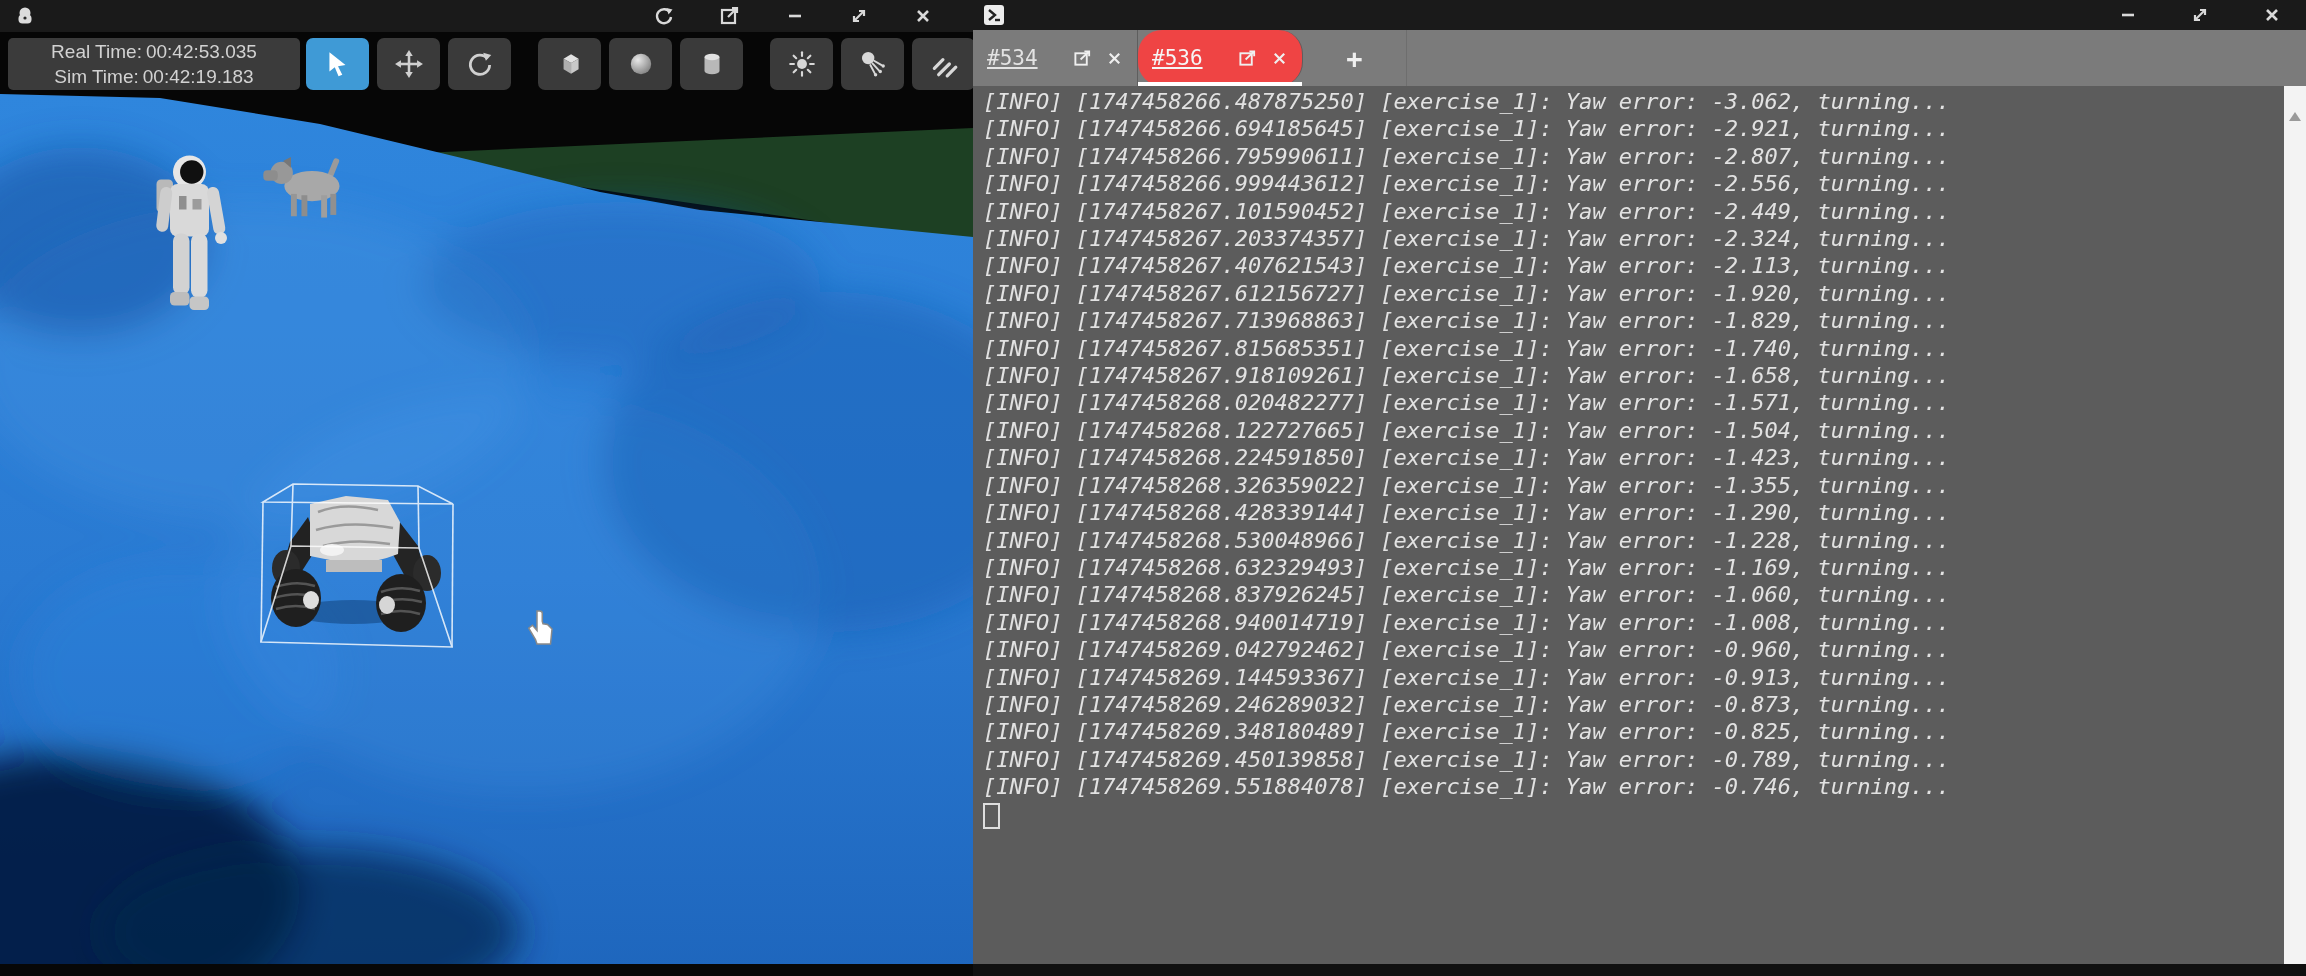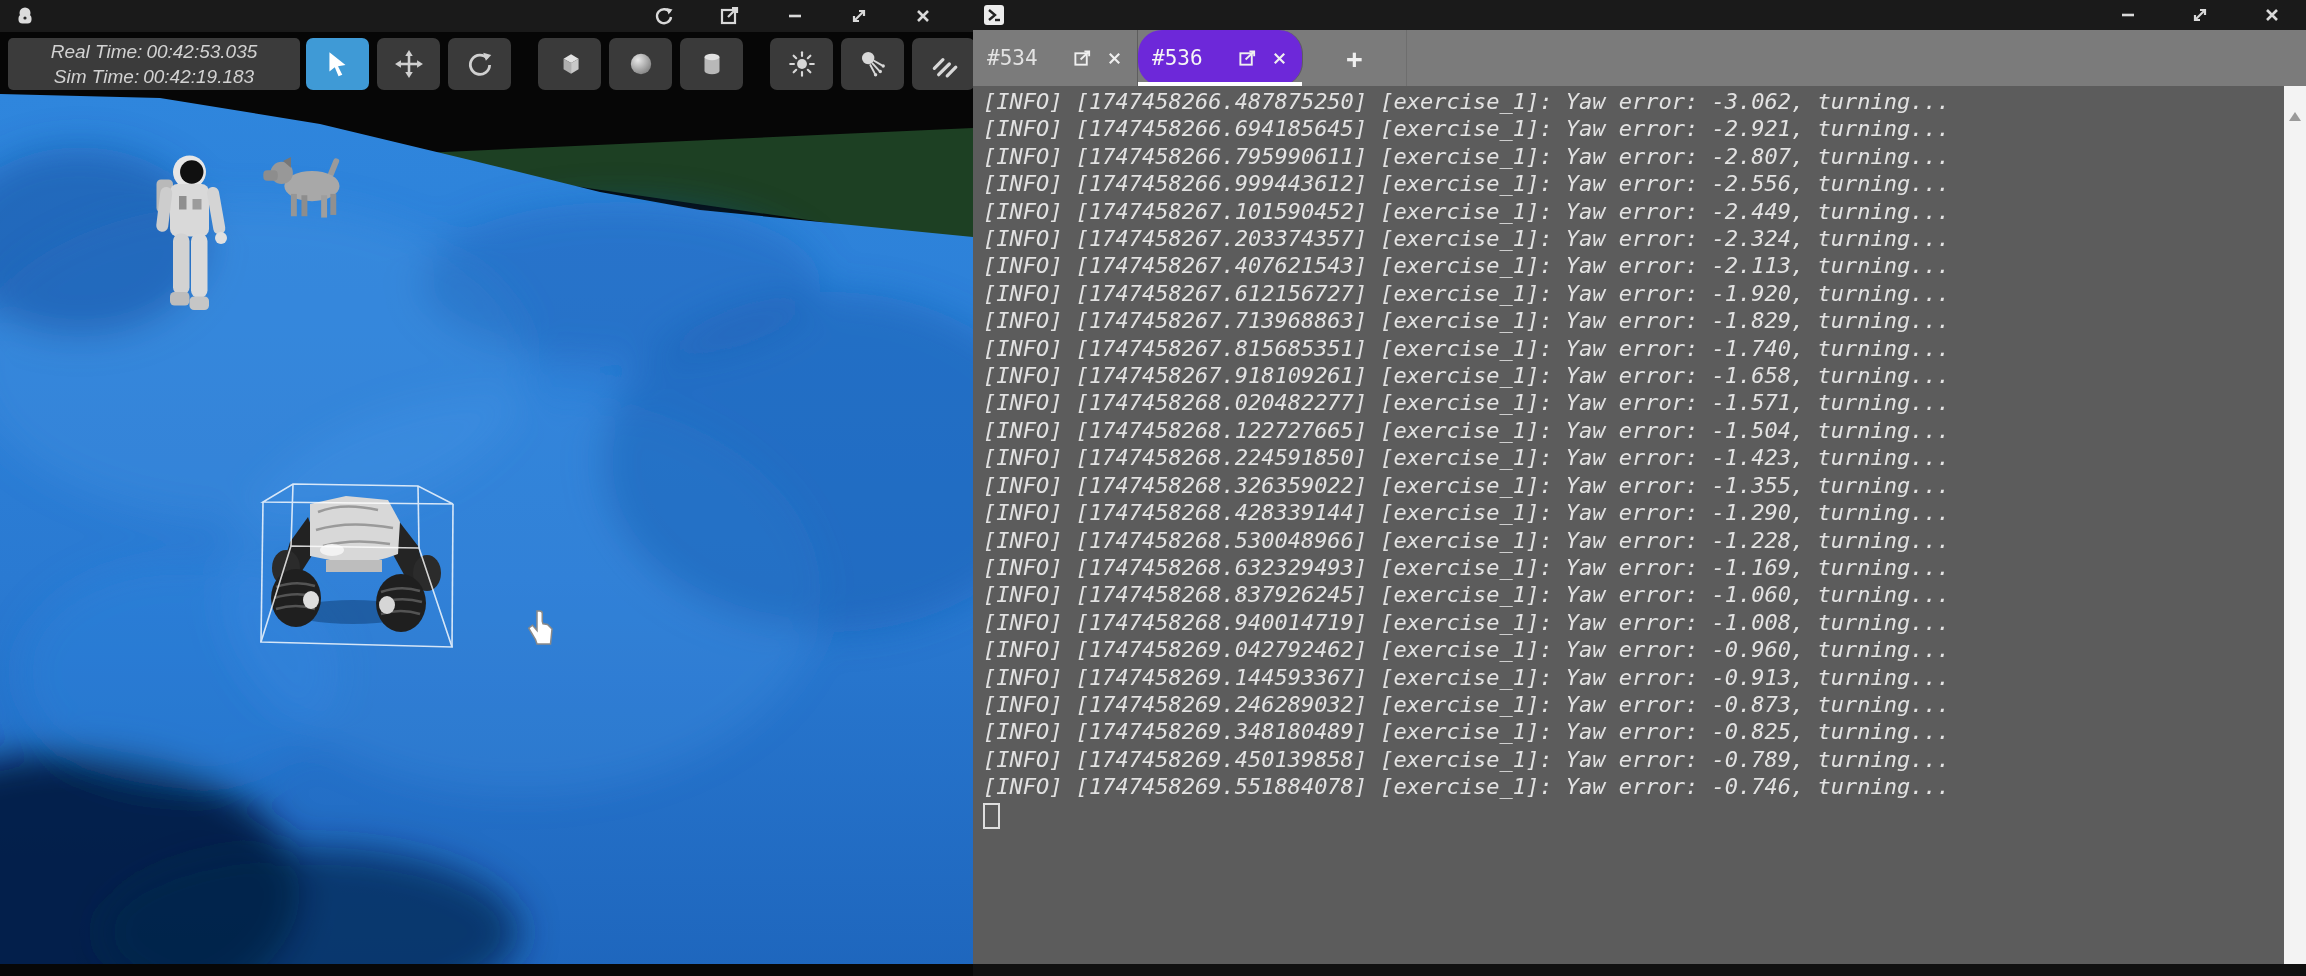--- a/index.html
+++ b/index.html
@@ -15,21 +15,21 @@
   .sim-titlebar{position:absolute;left:0;top:0;right:0;height:32px;background:#1a1a1a;
     display:flex;align-items:center;padding:0 14px;box-sizing:border-box;}
   .win-controls{margin-left:auto;display:flex;align-items:center;gap:44px;margin-right:26px;}
   .win-btn{background:none;border:none;padding:0;margin:0;line-height:0;cursor:default;}
   .viewport{position:absolute;left:0;top:32px;right:0;bottom:0;background:#060606;overflow:hidden;}
   .terrain{position:absolute;left:0;top:0;}
 
   .hud-toolbar{position:absolute;left:8px;top:6px;display:flex;align-items:flex-start;}
   .time-panel{width:292px;height:52px;background:#3b3b3b;border-radius:5px;color:#d2d2d2;
     font-size:19px;line-height:25px;text-align:center;box-sizing:border-box;padding-top:1px;}
-  .time-row span{margin:0 2px;font-style:italic;}
+  .time-row span{margin:0 2px;}
   .tool-group{display:flex;gap:8px;margin-left:27px;}
   .tool-group.first{margin-left:6px;}
   .tool-btn{width:63px;height:52px;background:#3a3a3a;border:none;border-radius:7px;
     display:flex;align-items:center;justify-content:center;padding:0;cursor:default;}
   .tool-btn.active{background:#3f9ad6;}
 
   .astronaut{position:absolute;left:148px;top:122px;}
   .dog{position:absolute;left:262px;top:118px;}
   .rover{position:absolute;left:248px;top:440px;}
   .hand-cursor{position:absolute;left:522px;top:576px;}
@@ -39,22 +39,22 @@
   .term-titlebar{position:absolute;left:0;top:0;right:0;height:30px;background:#1a1a1a;
     display:flex;align-items:center;padding:0 10px;box-sizing:border-box;}
   .term-controls{margin-left:auto;display:flex;align-items:center;gap:52px;margin-right:14px;}
 
   .tabbar{position:absolute;left:0;top:30px;right:0;height:56px;background:#7b7b7b;
     display:flex;align-items:stretch;}
   #tabs-container{display:flex;align-items:stretch;}
   .tab{width:165px;box-sizing:border-box;display:flex;align-items:center;
     padding:0 14px;border-right:1px solid #5e5e5e;position:relative;
     font-family:"DejaVu Sans Mono",monospace;font-size:21px;color:#e3e3e3;cursor:default;}
-  .tab .tab-label{flex:1;}
-  .tab.active{background:#6d28d9;color:#f5f5f5;border-radius:24px;}
+  .tab .tab-label{flex:1;text-decoration:underline;}
+  .tab.active{background:#ef4444;color:#f5f5f5;border-radius:24px;}
   .tab.active::after{content:"";position:absolute;left:0;right:0;bottom:0;height:4px;background:#ffffff;}
   .tab-icons{display:flex;align-items:center;gap:14px;}
   .new-tab{width:104px;background:none;border:none;border-right:1px solid #6e6e6e;
     color:#efefef;font-size:27px;font-weight:bold;cursor:default;
     font-family:"DejaVu Sans Mono",monospace;}
   .tabbar-fill{flex:1;}
 
   .term-body{position:absolute;left:0;top:86px;right:22px;bottom:12px;background:#5c5c5c;
     color:#e2e2e2;font-family:"DejaVu Sans Mono",monospace;font-size:22px;line-height:27.4px;
     padding:2px 0 0 10px;overflow:hidden;box-sizing:border-box;font-style:italic;}

